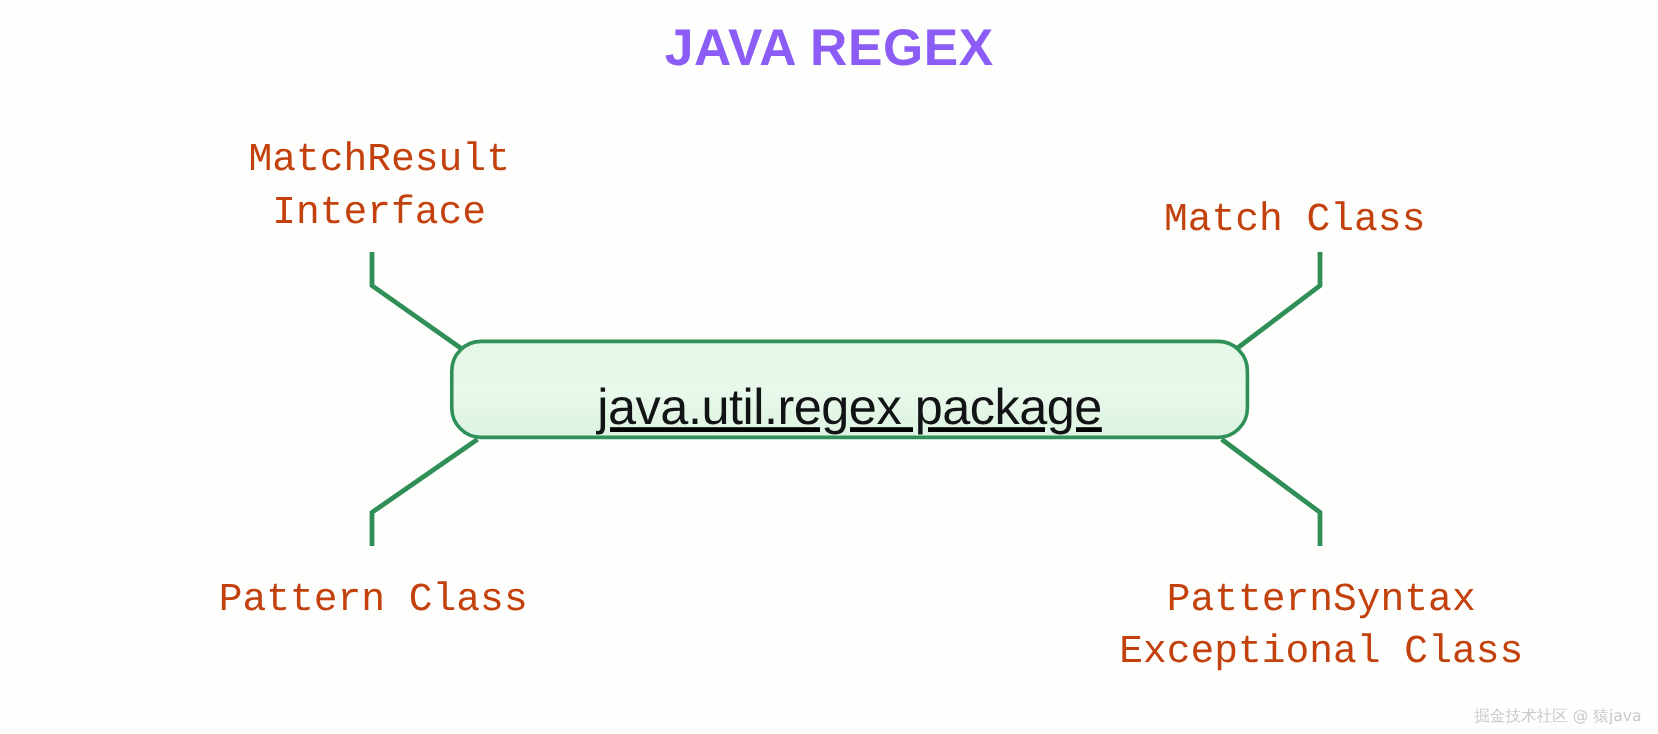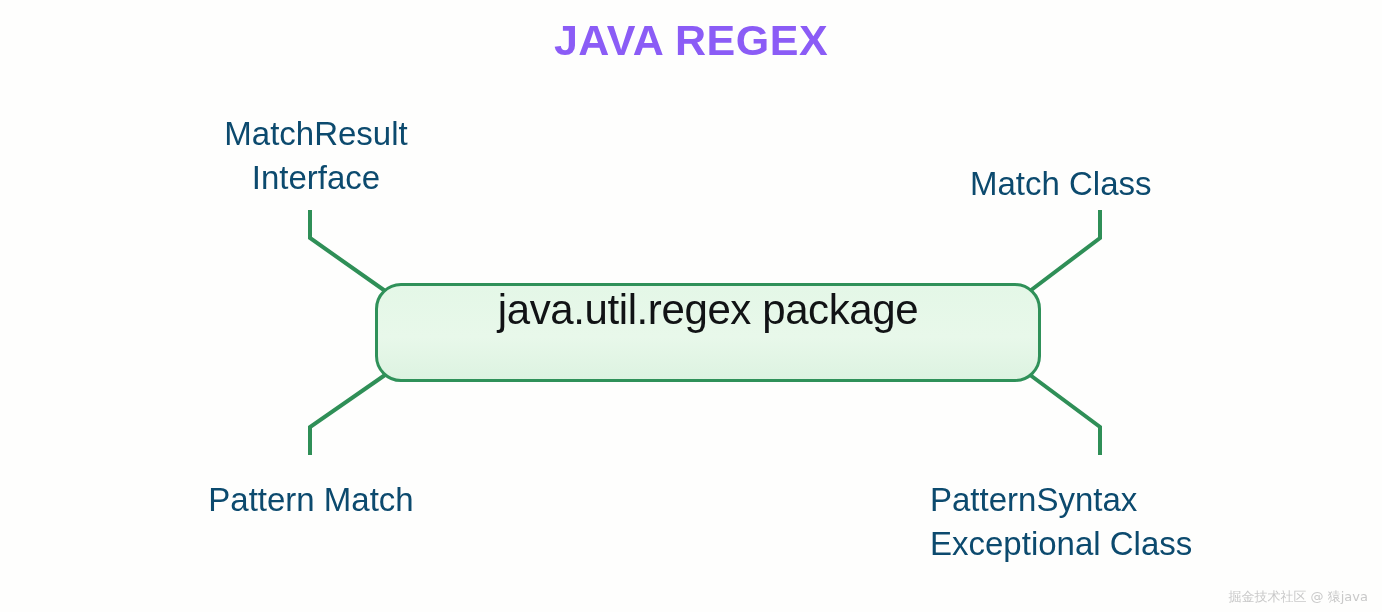--- a/index.html
+++ b/index.html
@@ -41,49 +41,50 @@
     left: 0;
     width: 1382px;
     height: 612px;
   }
 
   .center-node {
     position: absolute;
     left: 375px;
     top: 283px;
     width: 666px;
-    height: 99px;
+    height: 83px;
     box-sizing: border-box;
     border: 3px solid #2f9159;
     border-radius: 26px;
     background: linear-gradient(180deg, #e4f7e7 0%, #e8f8ea 55%, #ddf3e1 100%);
     display: flex;
-    align-items: flex-start;
+    align-items: flex-end;
     justify-content: center;
+    text-decoration: underline;
   }
   .center-node-label {
     font-size: 42px;
     color: #111315;
     font-family: "Liberation Sans", sans-serif;
     letter-spacing: -0.4px;
     white-space: nowrap;
   }
 
   .leaf-label {
     position: absolute;
     font-size: 33px;
     line-height: 44px;
-    color: #0c4a6e;
-    font-family: Liberation Sans, sans-serif;
+    color: #c2410c;
+    font-family: Liberation Mono, monospace;
     white-space: pre-line;
   }
   .leaf-tl { left: 186px;  top: 112px; width: 260px; text-align: center; }
   .leaf-tr { left: 970px;  top: 162px; width: 260px; text-align: left; }
   .leaf-bl { left: 180px;  top: 478px; width: 262px; text-align: center; }
-  .leaf-br { left: 930px;  top: 478px; width: 342px; text-align: left; }
+  .leaf-br { left: 930px;  top: 478px; width: 342px; text-align: center; }
 
   .watermark {
     position: absolute;
     right: 14px;
     bottom: 6px;
     font-size: 13px;
     color: #c9c9c9;
     font-family: "DejaVu Sans", sans-serif;
     white-space: nowrap;
   }
@@ -106,20 +107,20 @@
 
   <div class="center-node">
     <span class="center-node-label">java.util.regex package</span>
   </div>
 
   <div class="leaf-label leaf-tl">MatchResult
 Interface</div>
 
   <div class="leaf-label leaf-tr">Match Class</div>
 
-  <div class="leaf-label leaf-bl">Pattern Match</div>
+  <div class="leaf-label leaf-bl">Pattern Class</div>
 
   <div class="leaf-label leaf-br">PatternSyntax
 Exceptional Class</div>
 
   <div class="watermark">掘金技术社区 @ 猿java</div>
 
 </div>
 
 </body></html>

